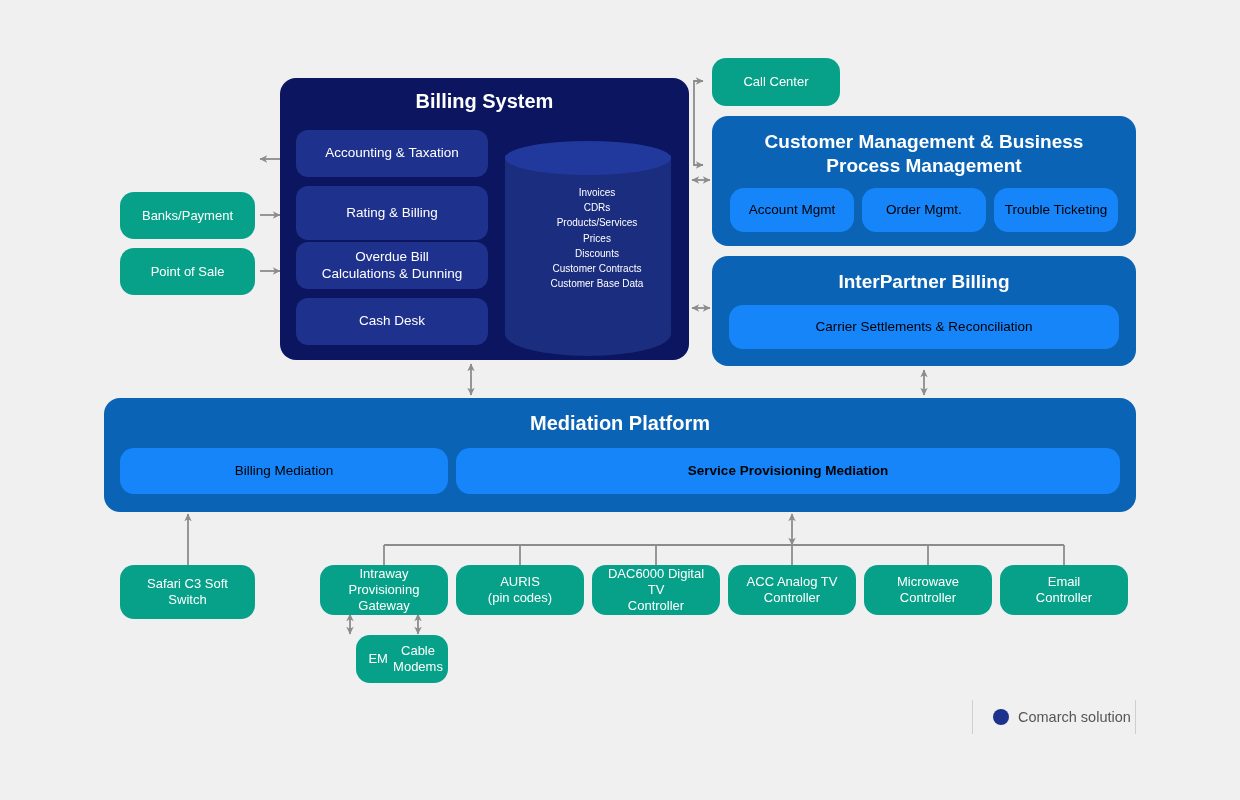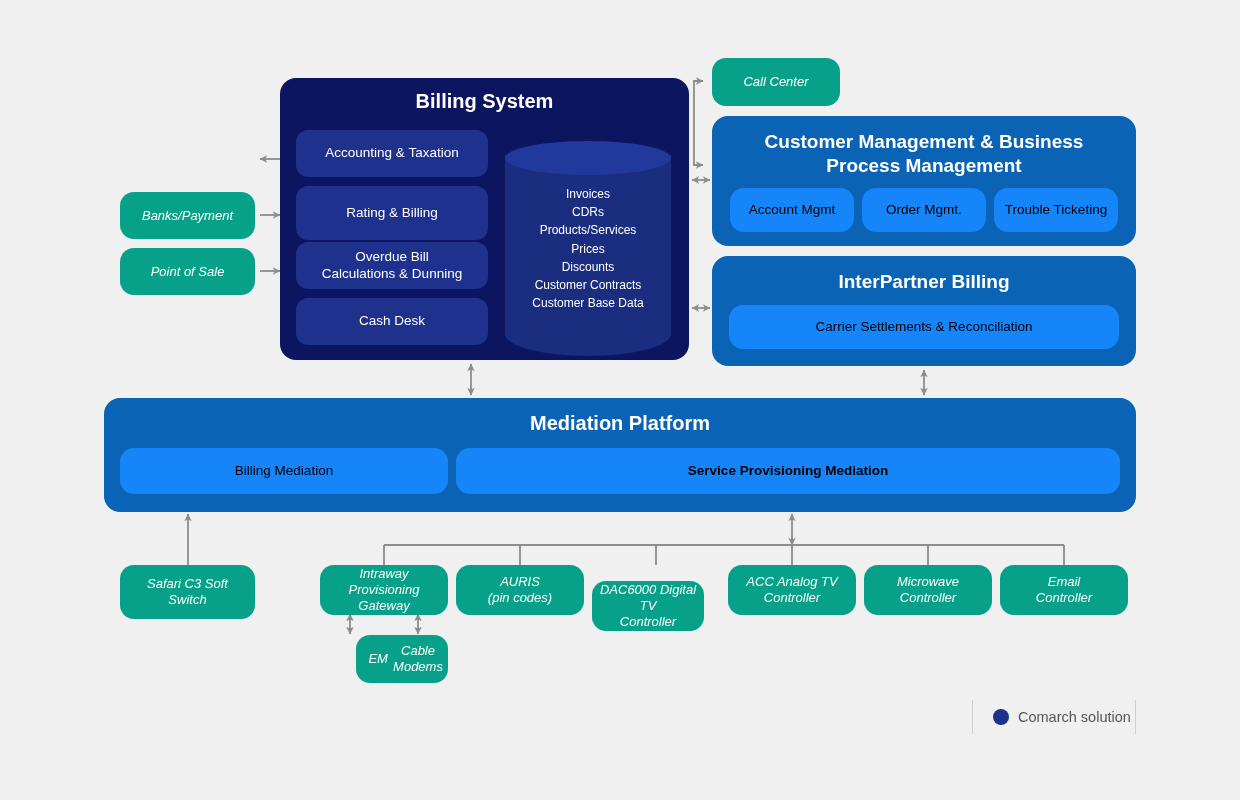--- a/index.html
+++ b/index.html
@@ -28,21 +28,20 @@
     background: #07a189;
     border-radius: 14px;
     display: flex;
     align-items: center;
     justify-content: center;
     text-align: center;
     font-size: 13px;
     line-height: 1.22;
     color: #ffffff;
     padding: 4px 6px;
-    font-style: italic;
   }
   .panel {
     background: #0a63b4;
     border-radius: 16px;
   }
   .panel-title {
     font-size: 19px;
     font-weight: bold;
     text-align: center;
     line-height: 1.25;
@@ -96,23 +95,23 @@
     border-radius: 0 0 83px 83px / 0 0 22px 22px;
   }
   #db-top {
     left: 0; top: 0;
     width: 166px; height: 34px;
     background: #21399c;
     border-radius: 50%;
   }
   #db-text {
     left: 0; top: 44px;
-    width: 166px;
-    text-align: center;
-    font-size: 12px;
+    width: 184px;
+    text-align: center;
+    font-size: 10px;
     line-height: 1.52;
     color: #ffffff;
   }
 
   
   #call-center {
     left: 712px; top: 58px;
     width: 128px; height: 48px;
     font-size: 13px;
   }
@@ -280,21 +279,21 @@
     <div class="abs chip" style="left:352px; top:50px; width:664px; height:46px;font-weight:bold;">Service Provisioning Mediation</div>
   </div>
 
   <div class="abs green-box" style="left:120px; top:565px; width:135px; height:54px; white-space:pre-line;">Safari C3 Soft
 Switch</div>
 
   <div class="abs green-box" style="left:320px; top:565px; width:128px; height:50px; white-space:pre-line;">Intraway Provisioning
 Gateway</div>
   <div class="abs green-box" style="left:456px; top:565px; width:128px; height:50px; white-space:pre-line;">AURIS
 (pin codes)</div>
-  <div class="abs green-box" style="left:592px; top:581px; width:112px; height:50px; white-space:pre-line;">DAC6000 Digital TV
+  <div class="abs green-box" style="left:592px; top:565px; width:128px; height:50px; white-space:pre-line;">DAC6000 Digital TV
 Controller</div>
   <div class="abs green-box" style="left:728px; top:565px; width:128px; height:50px; white-space:pre-line;">ACC Analog TV
 Controller</div>
   <div class="abs green-box" style="left:864px; top:565px; width:128px; height:50px; white-space:pre-line;">Microwave
 Controller</div>
   <div class="abs green-box" style="left:1000px; top:565px; width:128px; height:50px; white-space:pre-line;">Email
 Controller</div>
 
   <div class="abs green-box" style="left:320px; top:635px; width:60px; height:48px;margin-left:36px;">EMTA</div>
   <div class="abs green-box" style="left:388px; top:635px; width:60px; height:48px; white-space:pre-line;">Cable

